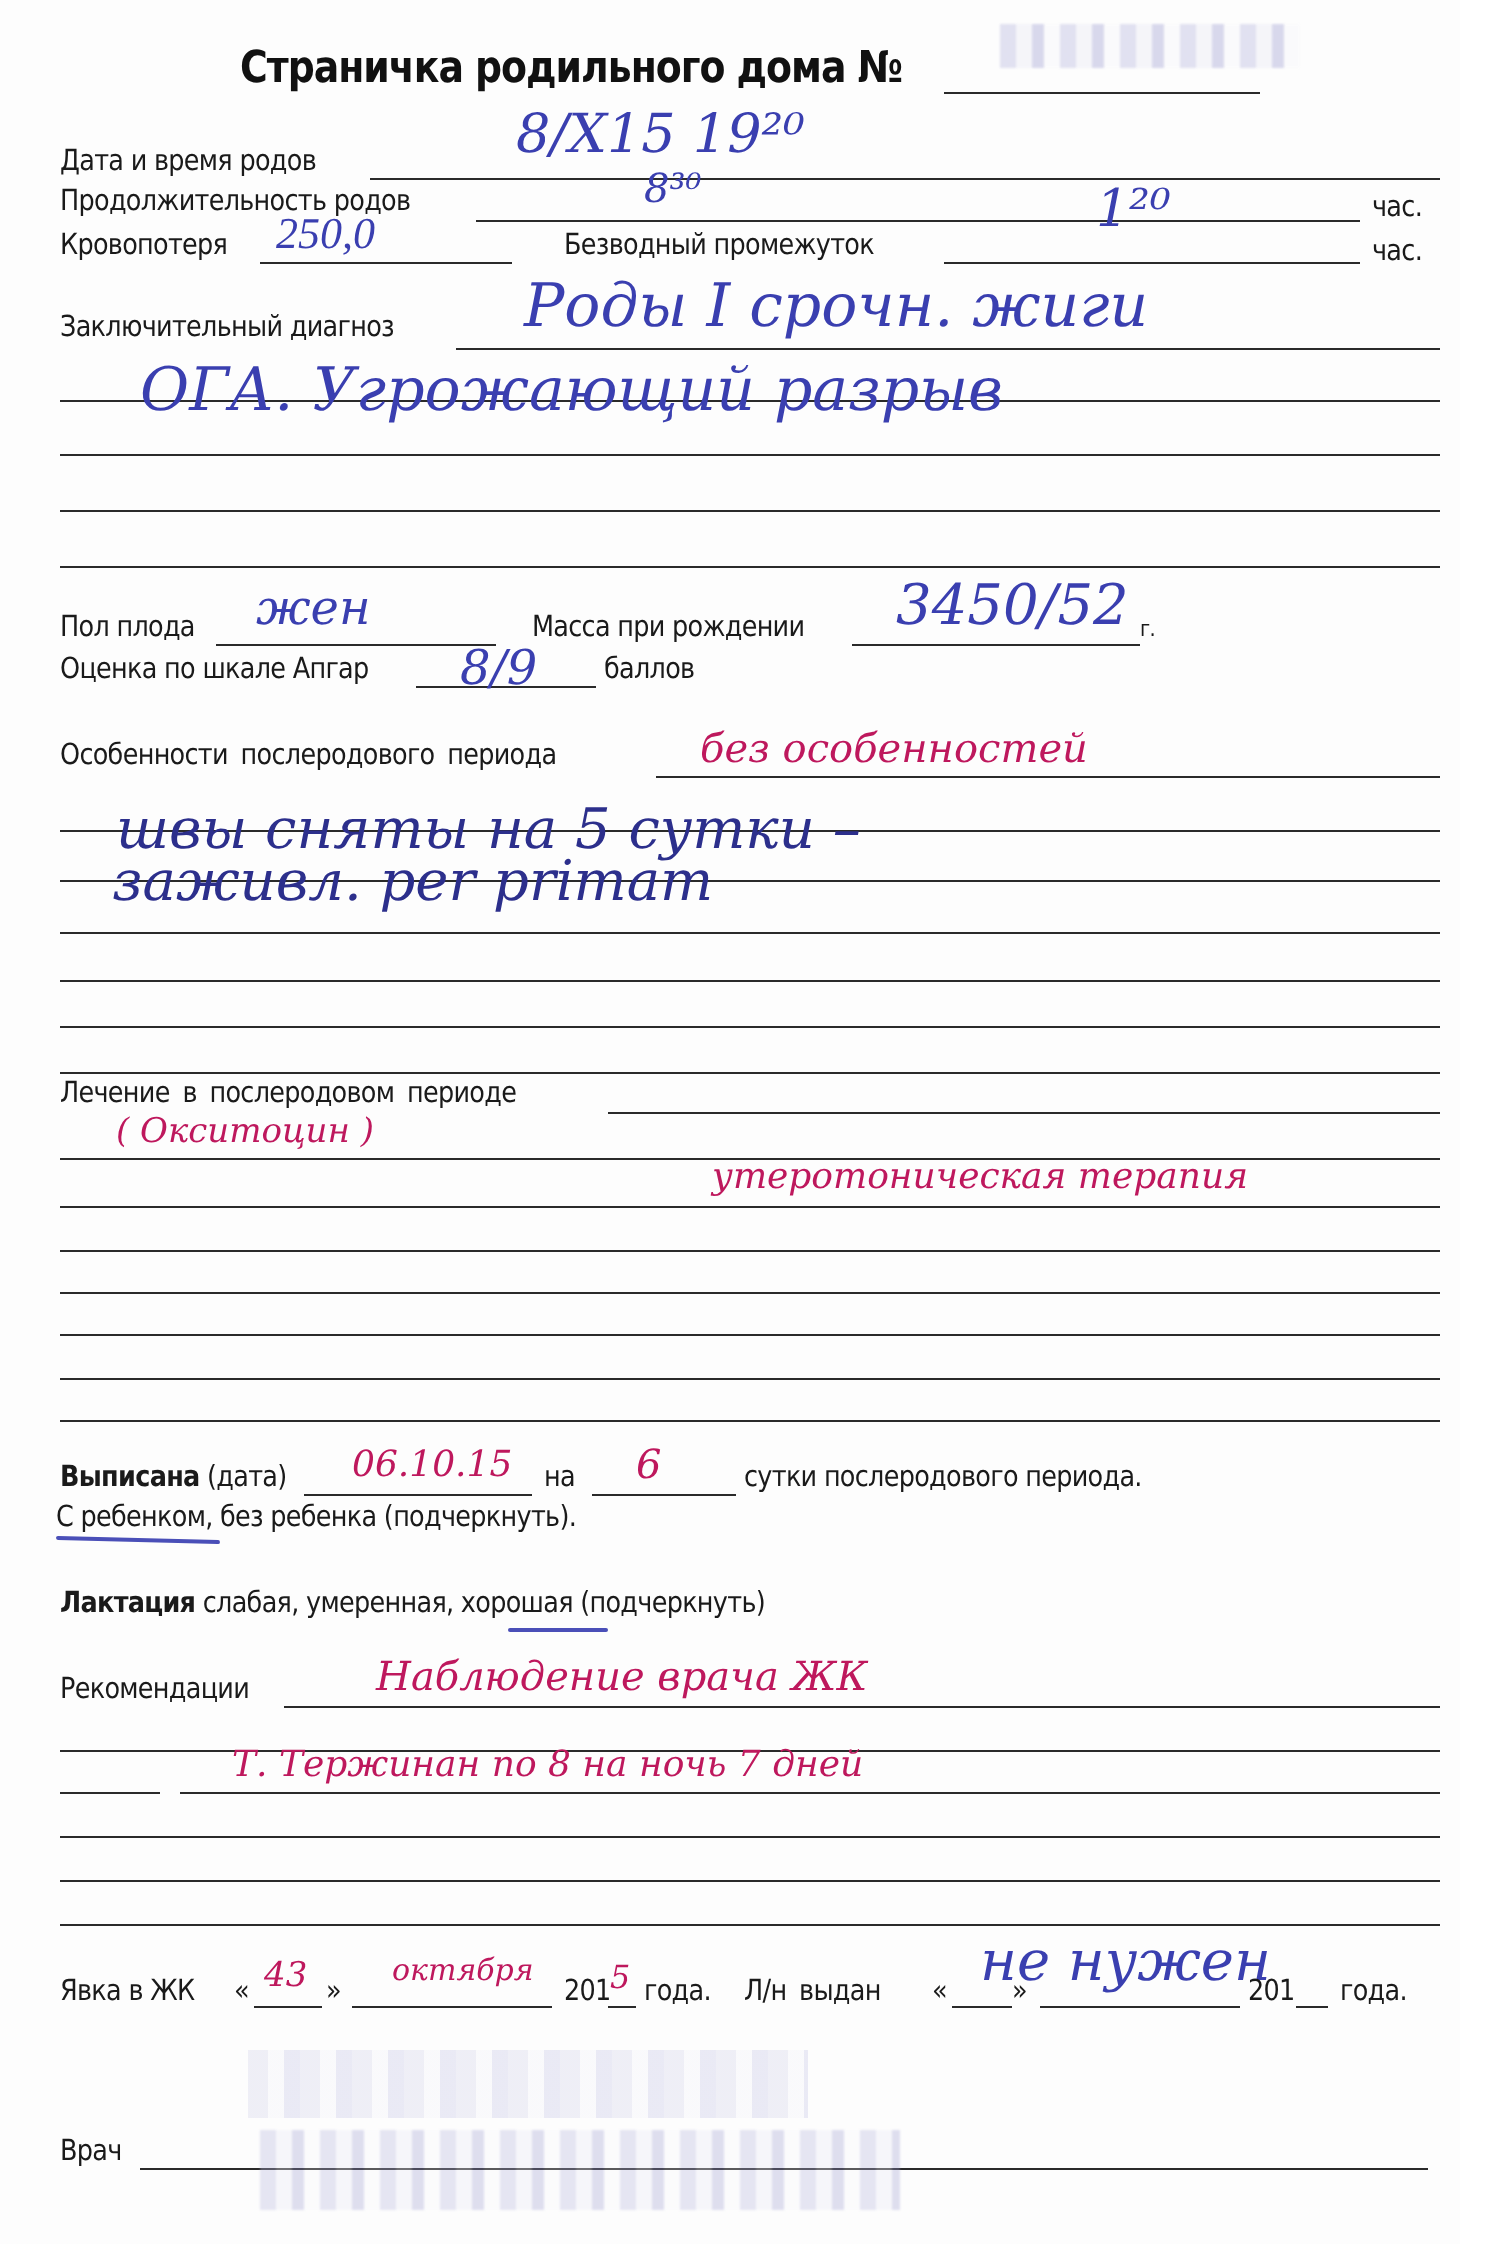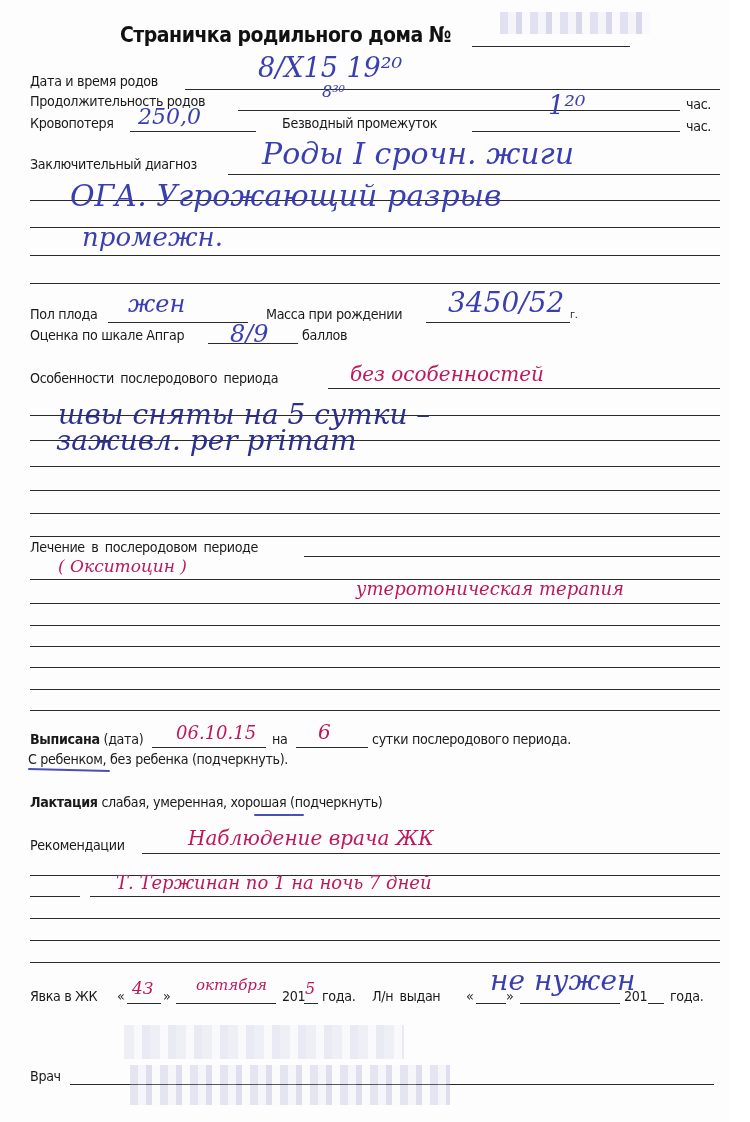--- a/index.html
+++ b/index.html
@@ -28,40 +28,39 @@
   <div class="title">Страничка родильного дома №</div>
   <div class="rule" style="left:472px; top:46px; width:158px;"></div>
   <div class="blur" style="left:500px; top:12px; width:150px; height:22px; opacity:0.7;"></div>
 
   <div class="lbl" style="left:30px; top:73px;">Дата и время родов</div>
   <div class="rule" style="left:185px; top:89px; width:535px;"></div>
   <div class="hw" style="left:258px; top:52px; font-size:27px;">8/X15  19²⁰</div>
 
   <div class="lbl" style="left:30px; top:93px;">Продолжительность родов</div>
   <div class="rule" style="left:238px; top:110px; width:442px;"></div>
-  <div class="hw" style="left:322px; top:82px; font-size:16px;">8³⁰</div>
+  <div class="hw" style="left:322px; top:82px; font-size:20px;">8³⁰</div>
   <div class="lbl" style="left:686px; top:96px;">час.</div>
   <div class="hw" style="left:548px; top:90px; font-size:26px;">1²⁰</div>
 
   <div class="lbl" style="left:30px; top:115px;">Кровопотеря</div>
   <div class="rule" style="left:130px; top:131px; width:126px;"></div>
-  <div class="hw" style="left:138px; top:104px; font-size:22px;">250,0</div>
+  <div class="hw" style="left:138px; top:104px; font-size:22px;font-family:Liberation Serif, serif;">250,0</div>
   <div class="lbl" style="left:282px; top:115px;">Безводный промежуток</div>
   <div class="rule" style="left:472px; top:131px; width:208px;"></div>
   <div class="lbl" style="left:686px; top:118px;">час.</div>
 
   <div class="lbl" style="left:30px; top:156px;">Заключительный диагноз</div>
   <div class="rule" style="left:228px; top:174px; width:492px;"></div>
   <div class="rule" style="left:30px; top:200px; width:690px;"></div>
   <div class="rule" style="left:30px; top:227px; width:690px;"></div>
   <div class="rule" style="left:30px; top:255px; width:690px;"></div>
   <div class="rule" style="left:30px; top:283px; width:690px;"></div>
   <div class="hw" style="left:262px; top:136px; font-size:30px;">Роды I срочн.  жиги</div>
   <div class="hw" style="left:70px; top:178px; font-size:30px;">ОГА.  Угрожающий разрыв</div>
-  <div class="hw" style="left:82px; top:222px; font-size:26px;">промежн.</div>
 
   <div class="lbl" style="left:30px; top:306px;">Пол плода</div>
   <div class="rule" style="left:108px; top:322px; width:140px;"></div>
   <div class="hw" style="left:128px; top:290px; font-size:24px;">жен</div>
   <div class="lbl" style="left:266px; top:306px;">Масса при рождении</div>
   <div class="rule" style="left:426px; top:322px; width:144px;"></div>
   <div class="hw" style="left:448px; top:286px; font-size:28px;">3450/52</div>
   <div class="lbl" style="left:570px; top:308px; font-size:11px;">г.</div>
 
   <div class="lbl" style="left:30px; top:327px;">Оценка по шкале Апгар</div>
@@ -112,21 +111,21 @@
     <span>слабая, умеренная, хорошая (подчеркнуть)</span>
   </div>
   <div class="underline-hw" style="left:254px; top:814px; width:50px;"></div>
 
   <div class="lbl" style="left:30px; top:837px;">Рекомендации</div>
   <div class="rule" style="left:142px; top:853px; width:578px;"></div>
   <div class="hw light" style="left:188px; top:826px; font-size:20px;">Наблюдение  врача  ЖК</div>
   <div class="rule" style="left:30px; top:875px; width:690px;"></div>
   <div class="rule" style="left:30px; top:896px; width:50px;"></div>
   <div class="rule" style="left:90px; top:896px; width:630px;"></div>
-  <div class="hw light" style="left:116px; top:872px; font-size:18px;">Т. Тержинан   по 1 на ночь   7 дней</div>
+  <div class="hw light" style="left:116px; top:872px; font-size:18px;">Т. Тержинан   по 8 на ночь   7 дней</div>
   <div class="rule" style="left:30px; top:918px; width:690px;"></div>
   <div class="rule" style="left:30px; top:940px; width:690px;"></div>
   <div class="rule" style="left:30px; top:962px; width:690px;"></div>
 
   <div class="lbl" style="left:30px; top:988px;">Явка в ЖК</div>
   <div class="lbl" style="left:117px; top:988px;">«</div>
   <div class="rule" style="left:127px; top:1003px; width:34px;"></div>
   <div class="hw light" style="left:132px; top:978px; font-size:17px;">43</div>
   <div class="lbl" style="left:163px; top:988px;">»</div>
   <div class="rule" style="left:176px; top:1003px; width:100px;"></div>

